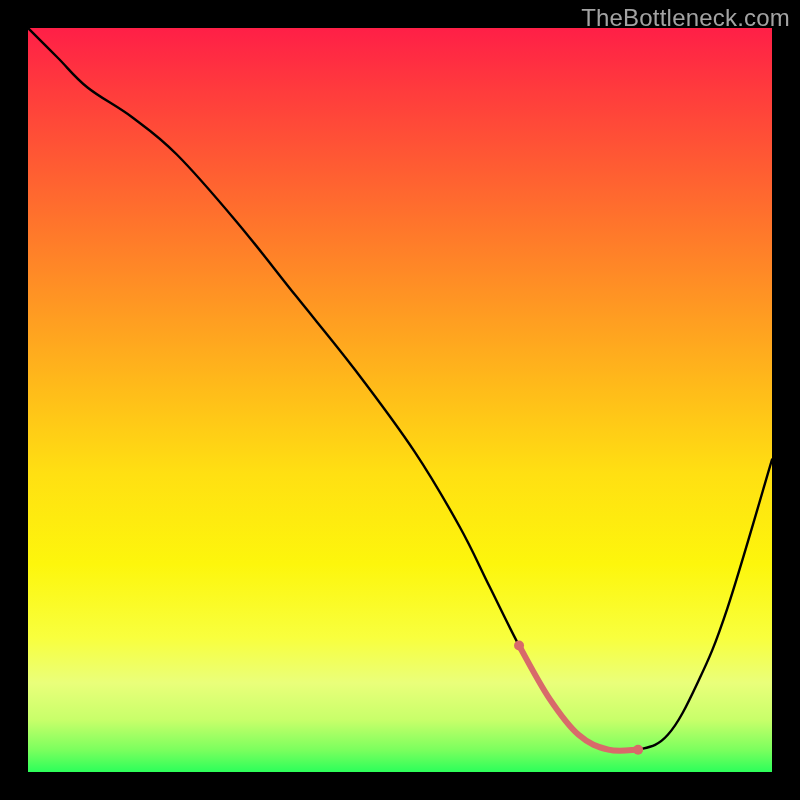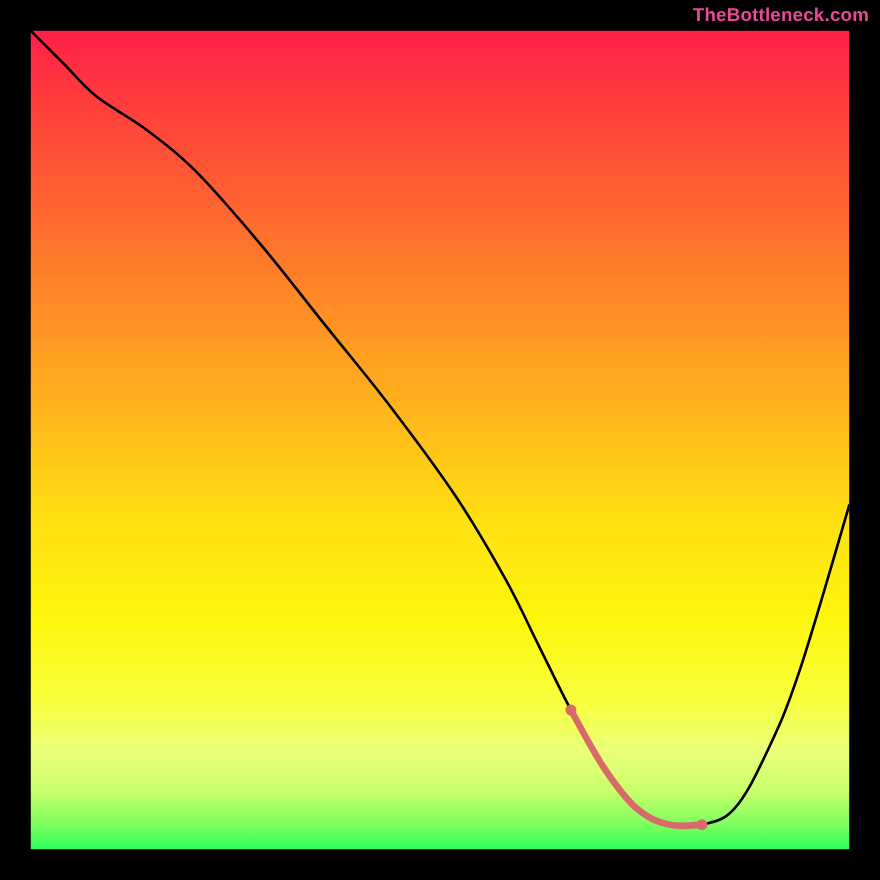--- a/index.html
+++ b/index.html
@@ -13,23 +13,23 @@
   }
   .wrap {
     position: relative;
     width: 800px;
     height: 800px;
   }
   .watermark {
     position: absolute;
     top: 4px;
     right: 10px;
-    color: #ec4899;
-    font-size: 17px;
-    font-weight: 700;
+    color: #a3a3a3;
+    font-size: 24px;
+    font-weight: 400;
     letter-spacing: 0.2px;
     z-index: 20;
   }
   .plot-outer {
     position: absolute;
     top: 28px;
     left: 28px;
     width: 744px;
     height: 744px;
     background: #000;

